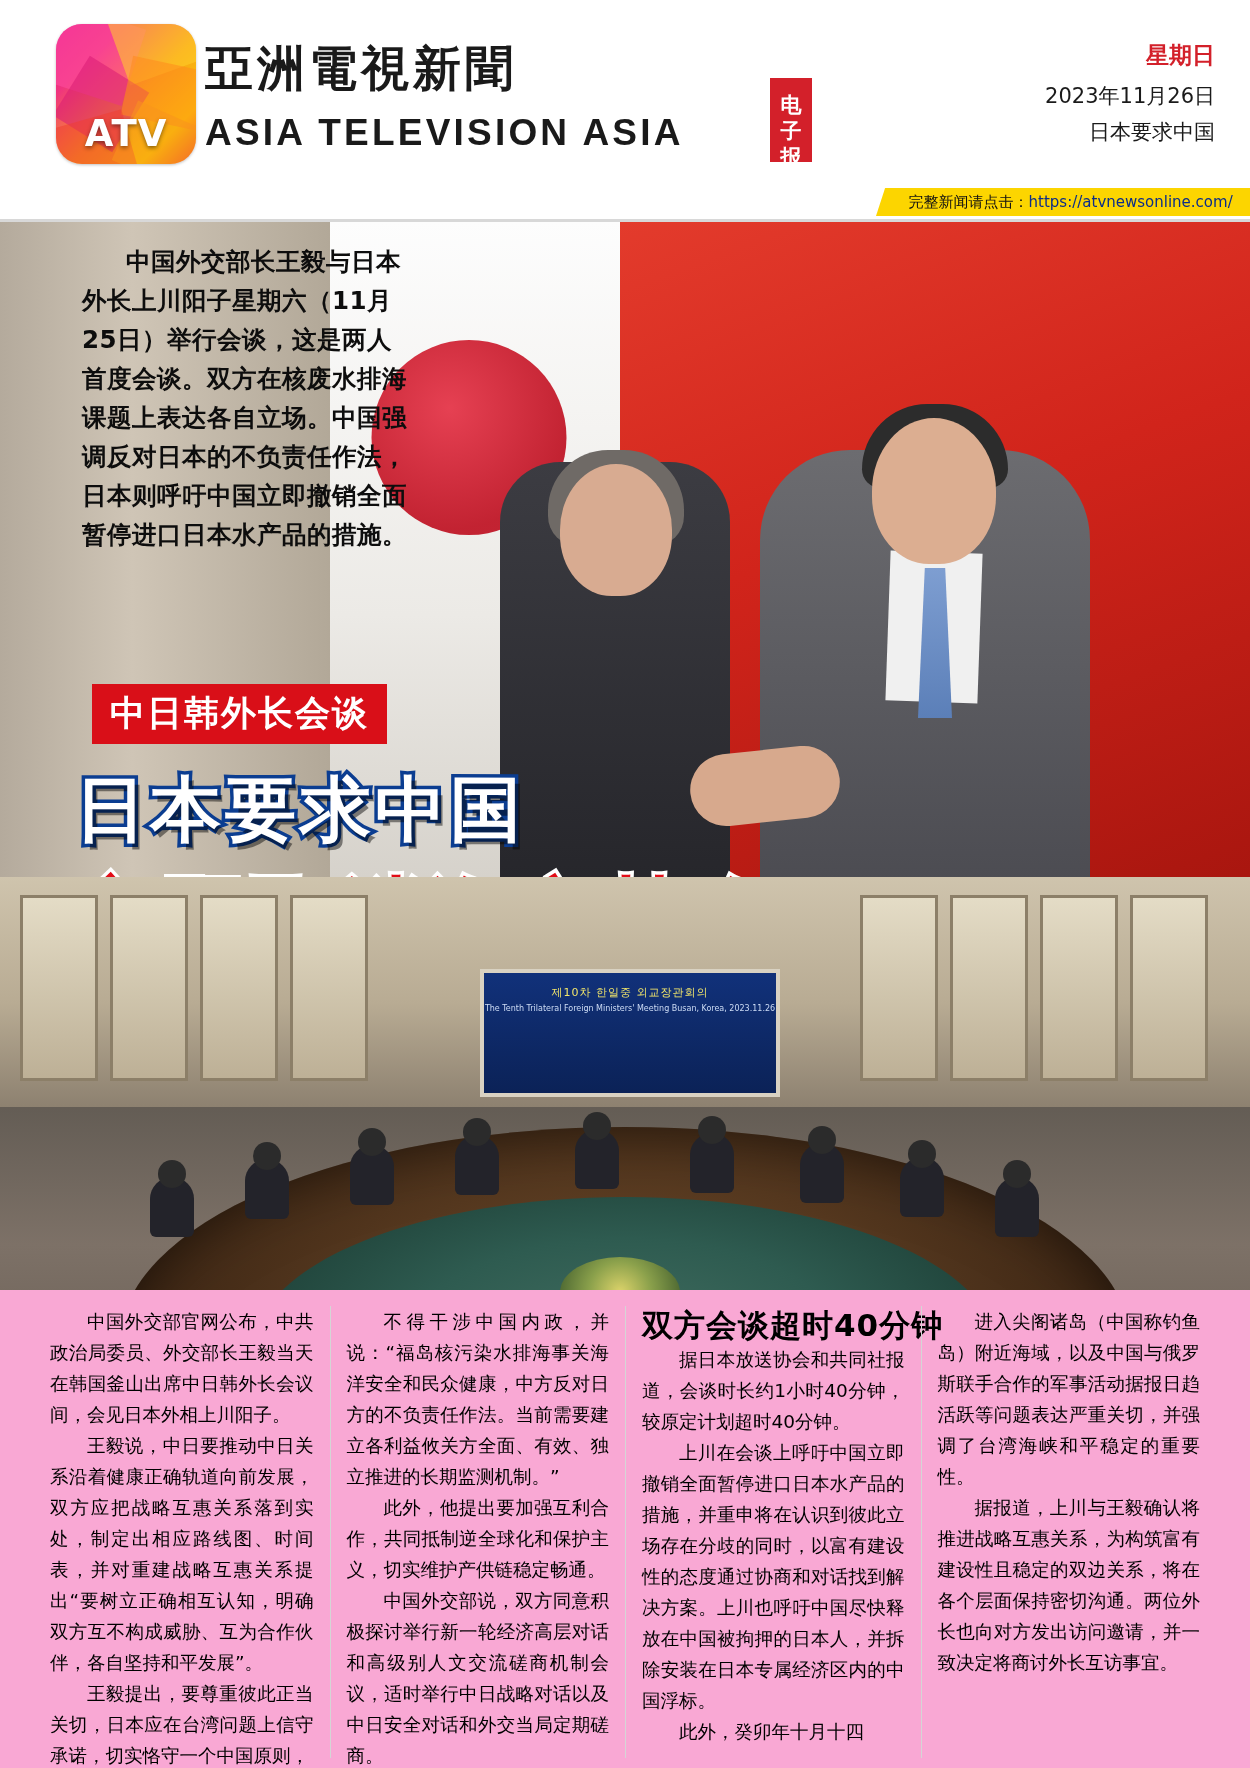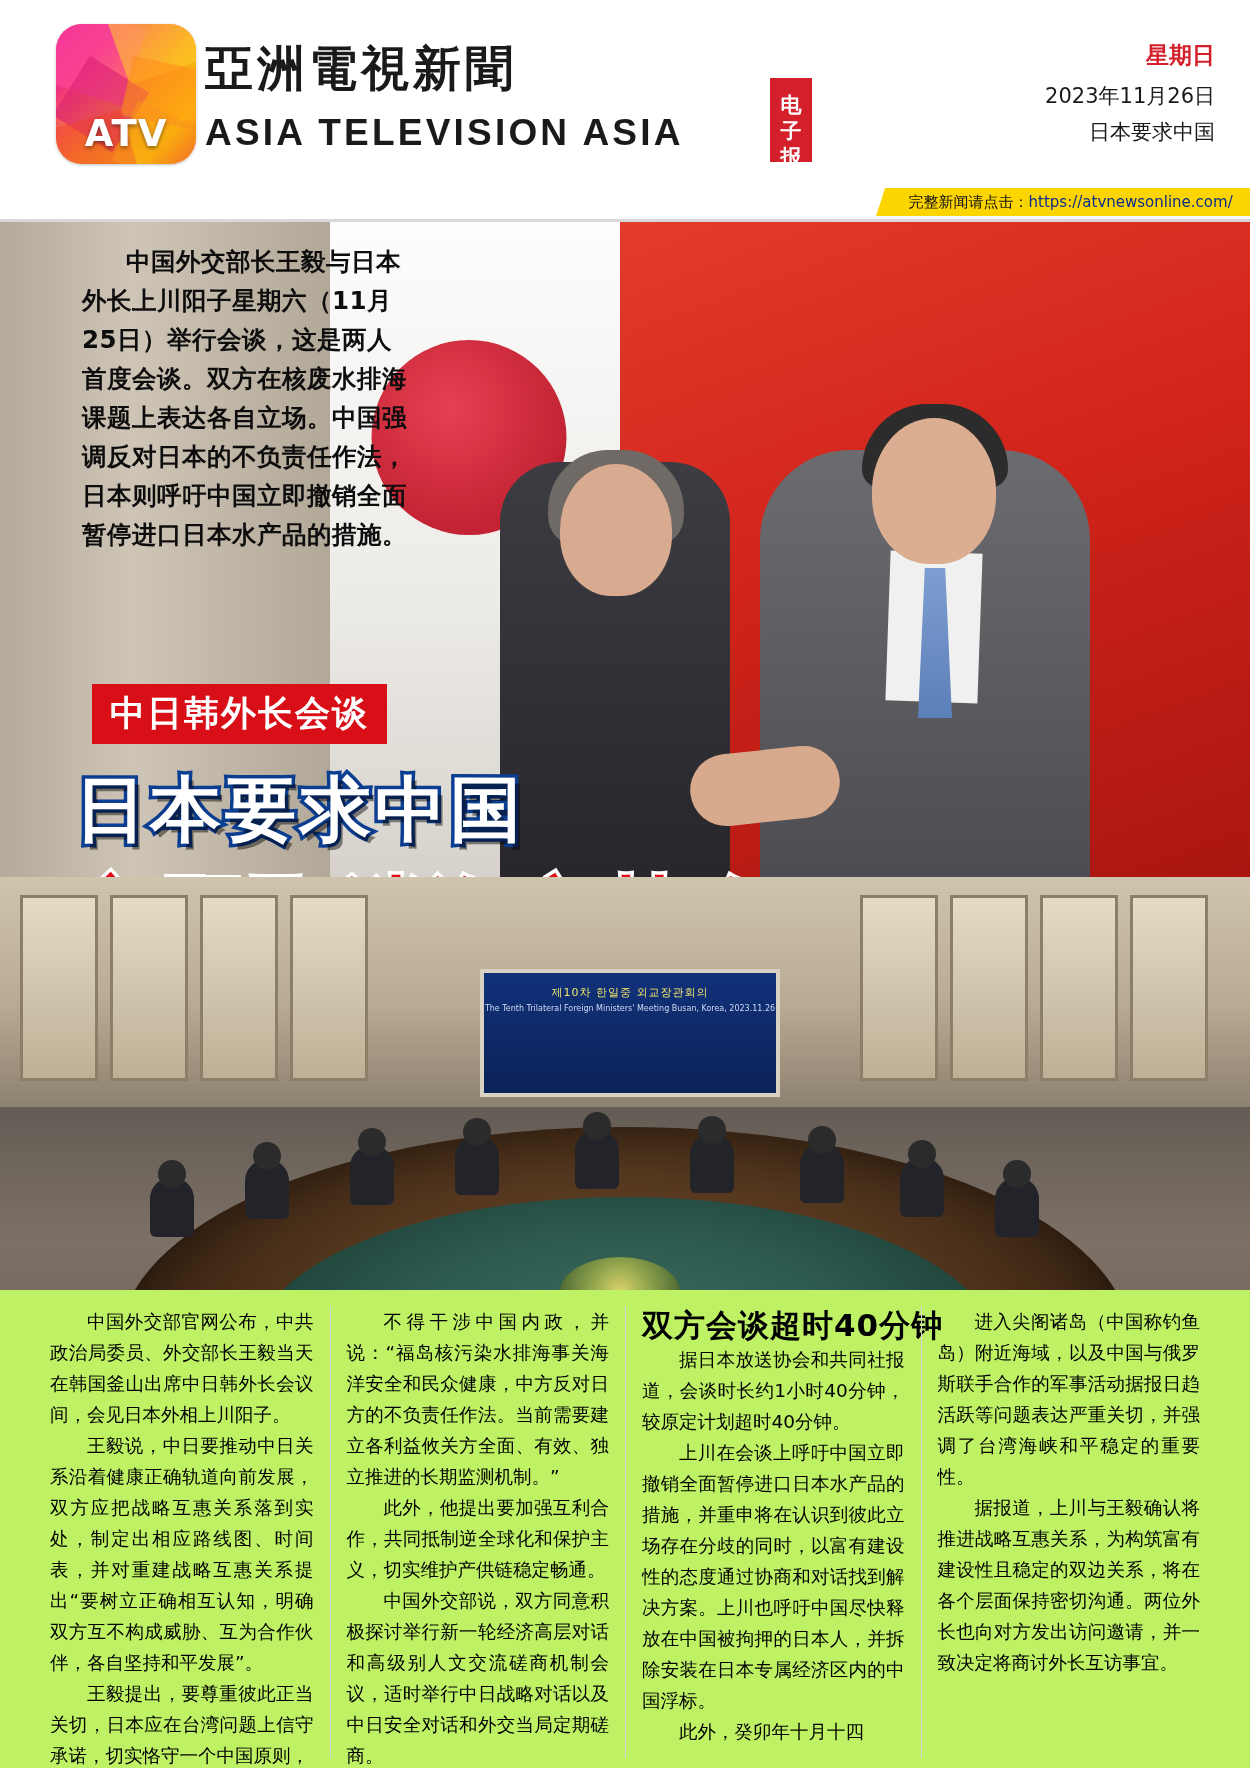--- a/index.html
+++ b/index.html
@@ -315,21 +315,21 @@
     content:""; position:absolute; left:50%; top:-17px; transform:translateX(-50%);
     width: 28px; height: 28px; border-radius:50%; background:#2b2b2b;
   }
 
   
   .article {
     position: absolute;
     left: 0; top: 1290px;
     width: 1250px;
     height: 478px;
-    background: #bef264;
+    background: #f9a8d4;
     padding: 16px 34px 0 34px;
   }
   .cols {
     display: flex;
     gap: 0;
     height: 452px;
   }
   .col {
     width: 25%;
     padding: 0 16px;

